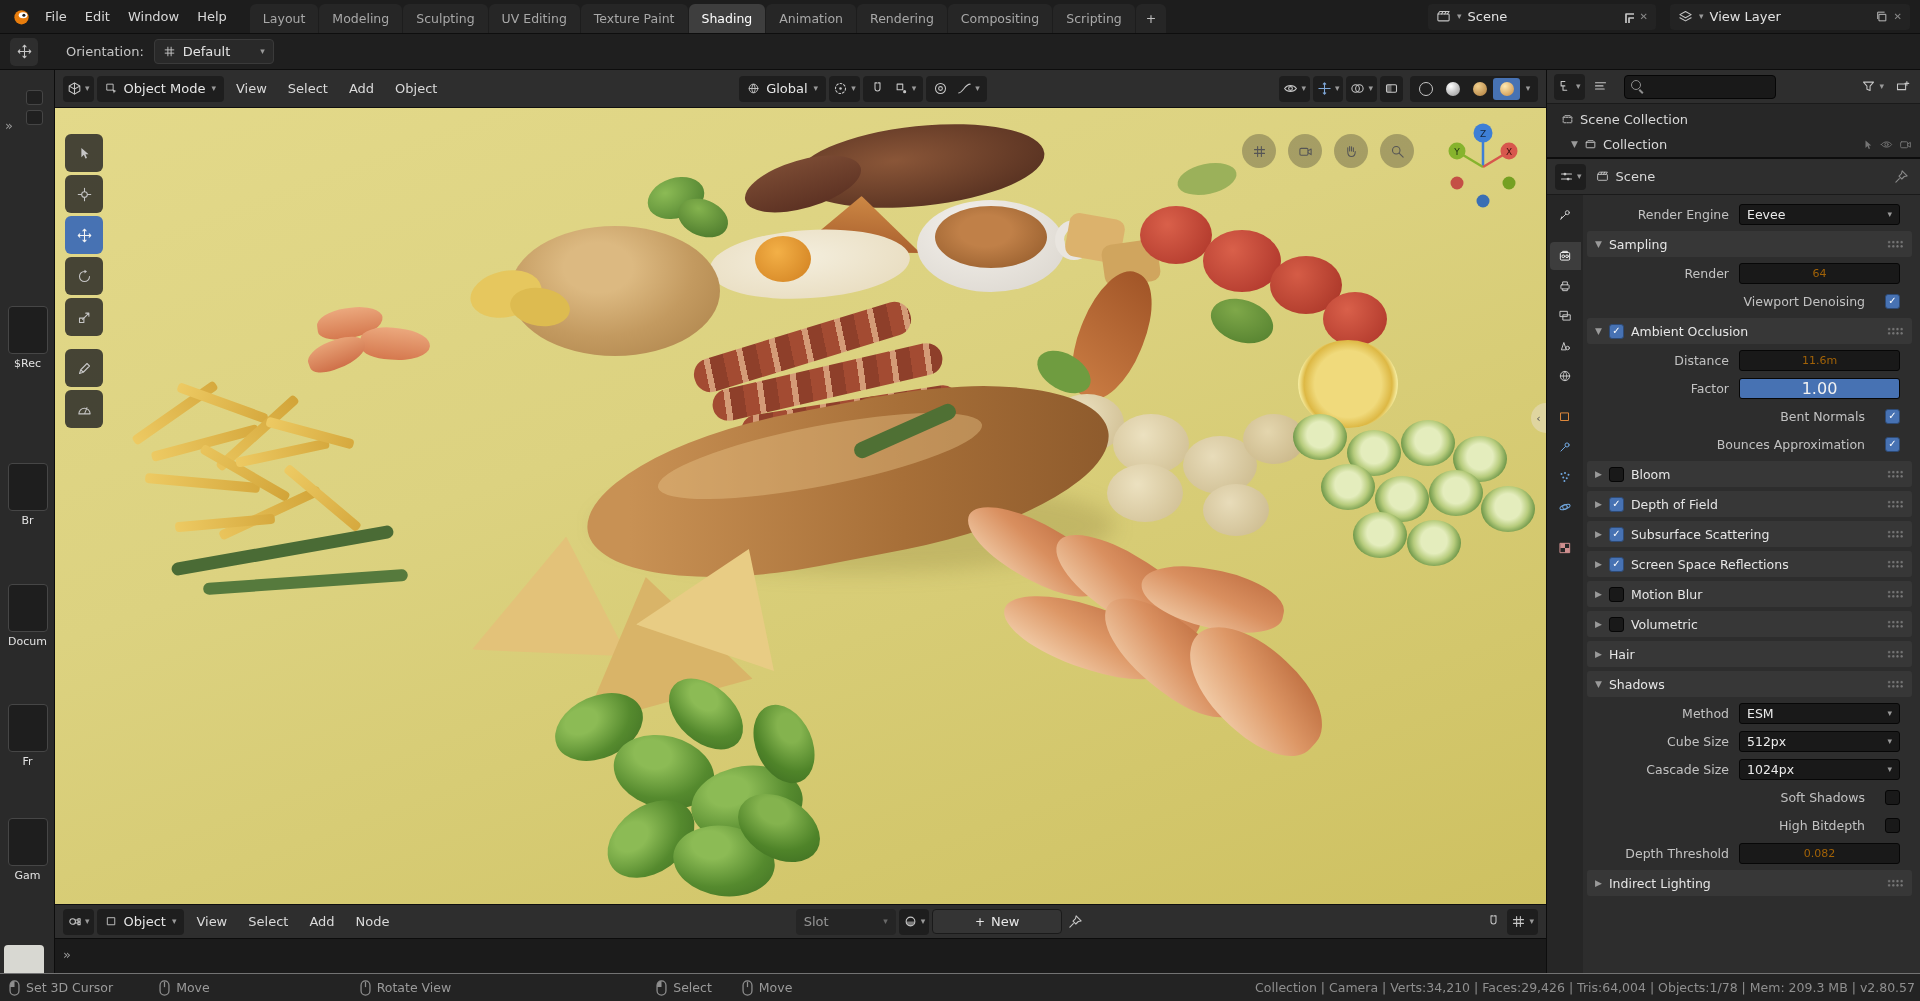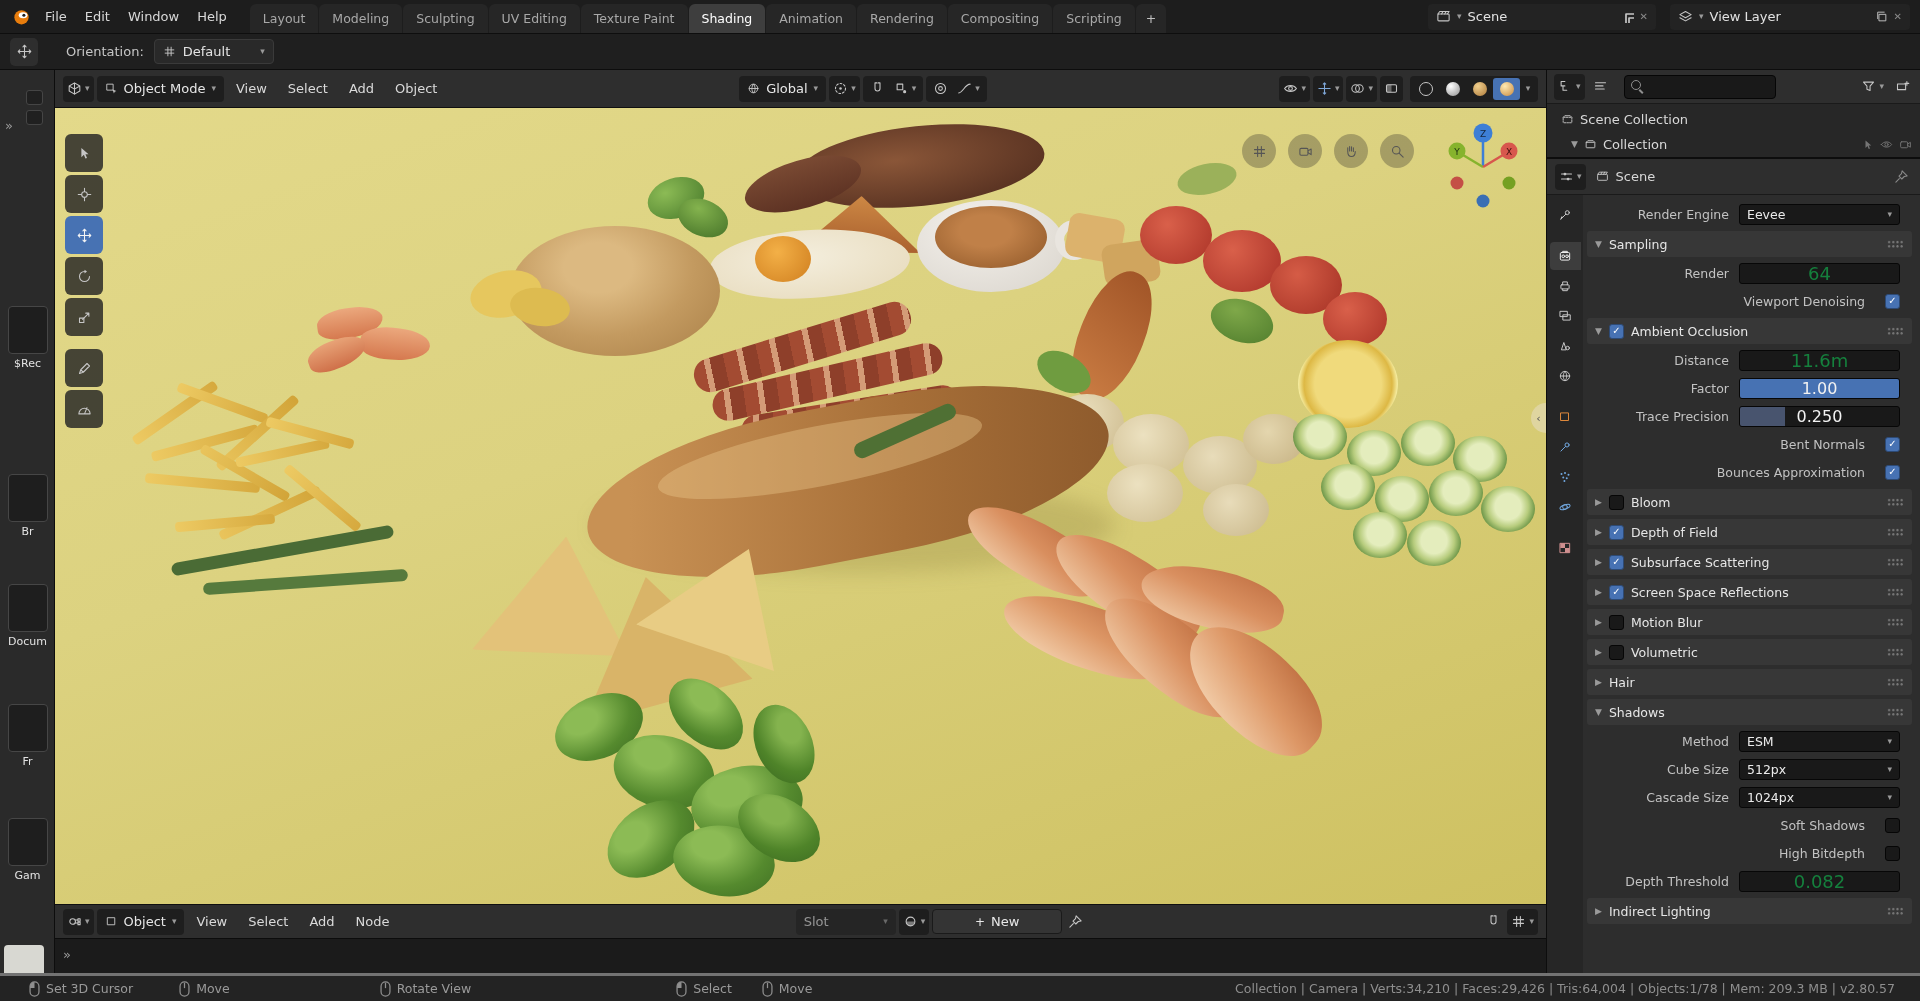--- a/index.html
+++ b/index.html
@@ -91,38 +91,38 @@
 .crumb{display:flex;align-items:center;gap:7px;color:#d8d8d8;}
 .pr-body{flex:1;display:flex;min-height:0;}
 .ptabs{width:36px;background:#262626;padding-top:6px;display:flex;flex-direction:column;align-items:center;flex:none;}
 .ptab{width:31px;height:28px;display:flex;align-items:center;justify-content:center;border-radius:4px 0 0 4px;margin-bottom:2px;}
 .ptab.active{background:#3d3d3d;}
 .ptab.gap{margin-top:11px;}
 .pcontent{flex:1;background:#2d2d2d;padding:6px 8px 0 4px;overflow:hidden;position:relative;}
 .prow{height:26px;display:flex;align-items:center;margin-bottom:2px;padding-right:12px;}
 .plab{width:152px;flex:none;text-align:right;padding-right:10px;color:#c2c2c2;font-size:12.5px;white-space:nowrap;}
 .pctrl{flex:1;display:flex;align-items:center;min-width:0;border-radius:9px;}
-.field{flex:1;height:21px;background:#191919;border:1px solid #070707;border-radius:3px;display:flex;align-items:center;justify-content:center;color:#15803d;font-size:18px;}
+.field{flex:1;height:21px;background:#191919;border:1px solid #070707;border-radius:3px;display:flex;align-items:center;justify-content:center;color:#a16207;font-size:11px;}
 .dd{flex:1;height:21px;background:#191919;border:1px solid #070707;border-radius:3px;display:flex;align-items:center;padding:0 7px;color:#ebebeb;font-size:12.5px;gap:4px;}
 .dd .car{margin-left:auto;}
 .slider{flex:1;height:21px;background:#191919;border:1px solid #070707;border-radius:3px;position:relative;overflow:hidden;}
 .slider .fill{position:absolute;left:0;top:0;bottom:0;background:var(--accent);}
 .slider .fill.dim{background:#48546e;}
 .slider .sval{position:absolute;inset:0;display:flex;align-items:center;justify-content:center;color:#f2f2f2;font-size:16px;}
 .cb{width:15px;height:15px;border-radius:3px;background:#191919;border:1px solid #060606;display:flex;align-items:center;justify-content:center;flex:none;}
 .cb span{display:none;color:#fff;font-size:10px;line-height:1;}
 .cb.checked{background:var(--accent);border-color:#2d4a75;}
 .cb.checked span{display:block;}
 .cbrow{justify-content:flex-end;gap:10px;}
 .cbrow .plab{width:auto;flex:1;}
 .psec{height:26px;display:flex;align-items:center;gap:7px;padding:0 8px;background:#373737;border-radius:3px;margin:4px 0 3px;color:#e2e2e2;}
 .psec .grip{width:17px;height:9px;background-image:radial-gradient(circle,#777 1px,transparent 1.3px);background-size:4.2px 4.2px;margin-left:auto;flex:none;}
 .ptitle{font-size:12.5px;color:#e6e6e6;white-space:nowrap;}
 
-.statusbar{height:28px;background:#232323;border-top:3px solid #737373;display:flex;align-items:center;padding:0 25px;color:#9a9a9a;font-size:12.5px;flex:none;}
+.statusbar{height:28px;background:#232323;border-top:1px solid #737373;display:flex;align-items:center;padding:0 5px;color:#9a9a9a;font-size:12.5px;flex:none;}
 .hint{display:flex;align-items:center;gap:6px;white-space:nowrap;}
 .mi{width:11px;height:16px;flex:none;}
 .mi rect,.mi line{fill:none;stroke:#8f8f8f;stroke-width:1.4;}
 .mi .fp{fill:#8f8f8f;stroke:none;}
 .stats{margin-left:auto;color:#8f8f8f;white-space:nowrap;}
 </style>
 </head>
 <body>
 
 <div class="app">
@@ -214,21 +214,21 @@
     <div class="left-strip">
       <div class="fb-mini">
           <i></i>
           <i></i>
         </div>
       <div class="strip-expand">»</div>
       <div class="fb-item" style="top:236px">
         <div class="thumb"></div>
         <div class="fb-label">$Rec</div>
       </div>
-      <div class="fb-item" style="top:404px">
+      <div class="fb-item" style="top:393px">
         <div class="thumb"></div>
         <div class="fb-label">Br</div>
       </div>
       <div class="fb-item" style="top:514px">
         <div class="thumb"></div>
         <div class="fb-label">Docum</div>
       </div>
       <div class="fb-item" style="top:634px">
         <div class="thumb"></div>
         <div class="fb-label">Fr</div>
@@ -832,29 +832,20 @@
             </div>
             <div class="prow">
               <div class="plab">Factor</div>
               <div class="pctrl">
                   <div class="slider">
                     <div class="fill" style="width: 100%;"></div>
                     <span class="sval">1.00</span>
                   </div>
                 </div>
             </div>
-            <div class="prow">
-              <div class="plab">Trace Precision</div>
-              <div class="pctrl">
-                  <div class="slider">
-                    <div class="fill dim" style="width: 28%;"></div>
-                    <span class="sval">0.250</span>
-                  </div>
-                </div>
-            </div>
             <div class="prow cbrow">
               <div class="plab">Bent Normals</div>
               <div class="cb checked">
                   <span>✓</span>
                 </div>
             </div>
             <div class="prow cbrow">
               <div class="plab">Bounces Approximation</div>
               <div class="cb checked">
                   <span>✓</span>

